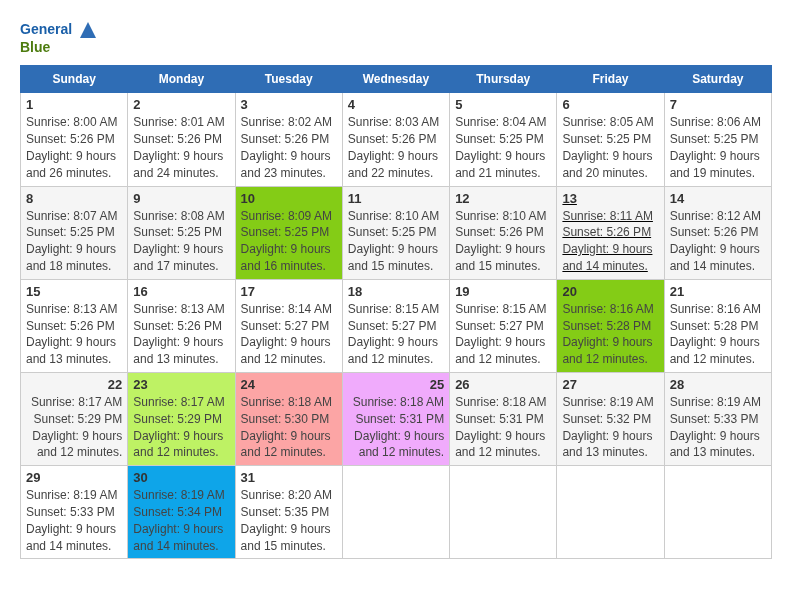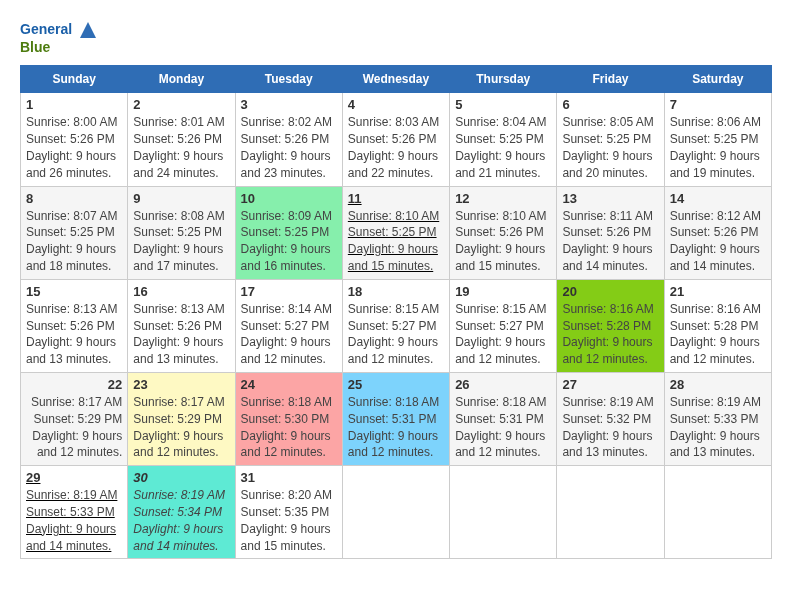--- a/index.html
+++ b/index.html
@@ -189,45 +189,45 @@
         </div>
       </td>
         <td style="background-color: rgb(245, 245, 245);">
         <span class="day-num">9</span>
         <div class="day-info">
           Sunrise: 8:08 AM<br>
           Sunset: 5:25 PM<br>
           Daylight: 9 hours and 17 minutes.
         </div>
       </td>
-        <td style="background-color: #86efac;">
+        <td style="background-color: #84cc16;">
         <span class="day-num">10</span>
         <div class="day-info">
           Sunrise: 8:09 AM<br>
           Sunset: 5:25 PM<br>
           Daylight: 9 hours and 16 minutes.
         </div>
       </td>
+        <td style="background-color: rgb(245, 245, 245);">
+        <span class="day-num">11</span>
+        <div class="day-info">
+          Sunrise: 8:10 AM<br>
+          Sunset: 5:25 PM<br>
+          Daylight: 9 hours and 15 minutes.
+        </div>
+      </td>
+        <td style="background-color: rgb(245, 245, 245);">
+        <span class="day-num">12</span>
+        <div class="day-info">
+          Sunrise: 8:10 AM<br>
+          Sunset: 5:26 PM<br>
+          Daylight: 9 hours and 15 minutes.
+        </div>
+      </td>
         <td style="background-color: rgb(245, 245, 245); text-decoration: underline;">
-        <span class="day-num">11</span>
-        <div class="day-info">
-          Sunrise: 8:10 AM<br>
-          Sunset: 5:25 PM<br>
-          Daylight: 9 hours and 15 minutes.
-        </div>
-      </td>
-        <td style="background-color: rgb(245, 245, 245);">
-        <span class="day-num">12</span>
-        <div class="day-info">
-          Sunrise: 8:10 AM<br>
-          Sunset: 5:26 PM<br>
-          Daylight: 9 hours and 15 minutes.
-        </div>
-      </td>
-        <td style="background-color: rgb(245, 245, 245);">
         <span class="day-num">13</span>
         <div class="day-info">
           Sunrise: 8:11 AM<br>
           Sunset: 5:26 PM<br>
           Daylight: 9 hours and 14 minutes.
         </div>
       </td>
         <td style="background-color: rgb(245, 245, 245);">
         <span class="day-num">14</span>
         <div class="day-info">
@@ -297,37 +297,37 @@
       </tr>
       <tr>
         <td style="background-color: rgb(245, 245, 245); text-align: right;">
         <span class="day-num">22</span>
         <div class="day-info">
           Sunrise: 8:17 AM<br>
           Sunset: 5:29 PM<br>
           Daylight: 9 hours and 12 minutes.
         </div>
       </td>
-        <td style="background-color: #fef9c3;">
+        <td style="background-color: #bef264;">
         <span class="day-num">23</span>
         <div class="day-info">
           Sunrise: 8:17 AM<br>
           Sunset: 5:29 PM<br>
           Daylight: 9 hours and 12 minutes.
         </div>
       </td>
         <td style="background-color: #fca5a5;">
         <span class="day-num">24</span>
         <div class="day-info">
           Sunrise: 8:18 AM<br>
           Sunset: 5:30 PM<br>
           Daylight: 9 hours and 12 minutes.
         </div>
       </td>
-        <td style="background-color: #7dd3fc;">
+        <td style="background-color: #f0abfc; text-align: right;">
         <span class="day-num">25</span>
         <div class="day-info">
           Sunrise: 8:18 AM<br>
           Sunset: 5:31 PM<br>
           Daylight: 9 hours and 12 minutes.
         </div>
       </td>
         <td style="background-color: rgb(245, 245, 245);">
         <span class="day-num">26</span>
         <div class="day-info">
@@ -347,29 +347,29 @@
         <td style="background-color: rgb(245, 245, 245); margin-left: 24px;">
         <span class="day-num">28</span>
         <div class="day-info">
           Sunrise: 8:19 AM<br>
           Sunset: 5:33 PM<br>
           Daylight: 9 hours and 13 minutes.
         </div>
       </td>
       </tr>
       <tr>
-        <td style="background-color: rgb(255, 255, 255); text-decoration: underline;">
+        <td style="background-color: rgb(255, 255, 255);">
         <span class="day-num">29</span>
         <div class="day-info">
           Sunrise: 8:19 AM<br>
           Sunset: 5:33 PM<br>
           Daylight: 9 hours and 14 minutes.
         </div>
       </td>
-        <td style="background-color: #5eead4; font-style: italic;">
+        <td style="background-color: #0ea5e9;">
         <span class="day-num">30</span>
         <div class="day-info">
           Sunrise: 8:19 AM<br>
           Sunset: 5:34 PM<br>
           Daylight: 9 hours and 14 minutes.
         </div>
       </td>
         <td style="background-color: rgb(255, 255, 255); margin-left: 28px;">
         <span class="day-num">31</span>
         <div class="day-info">

